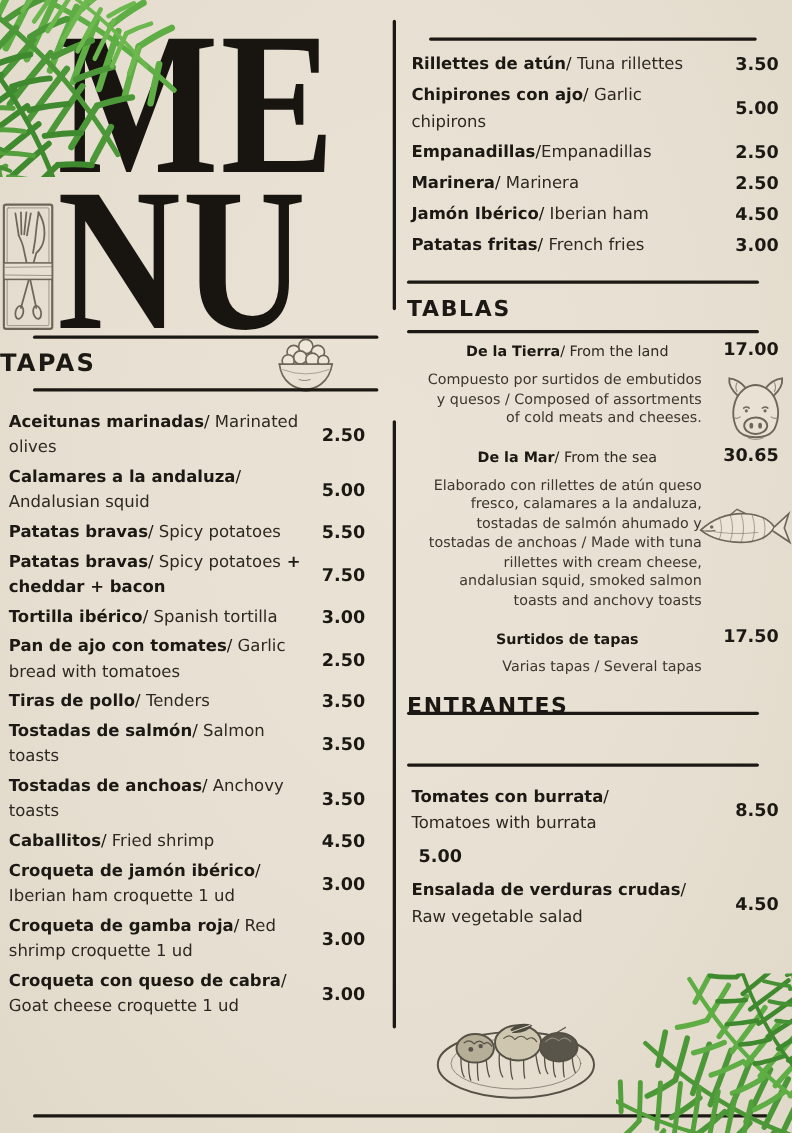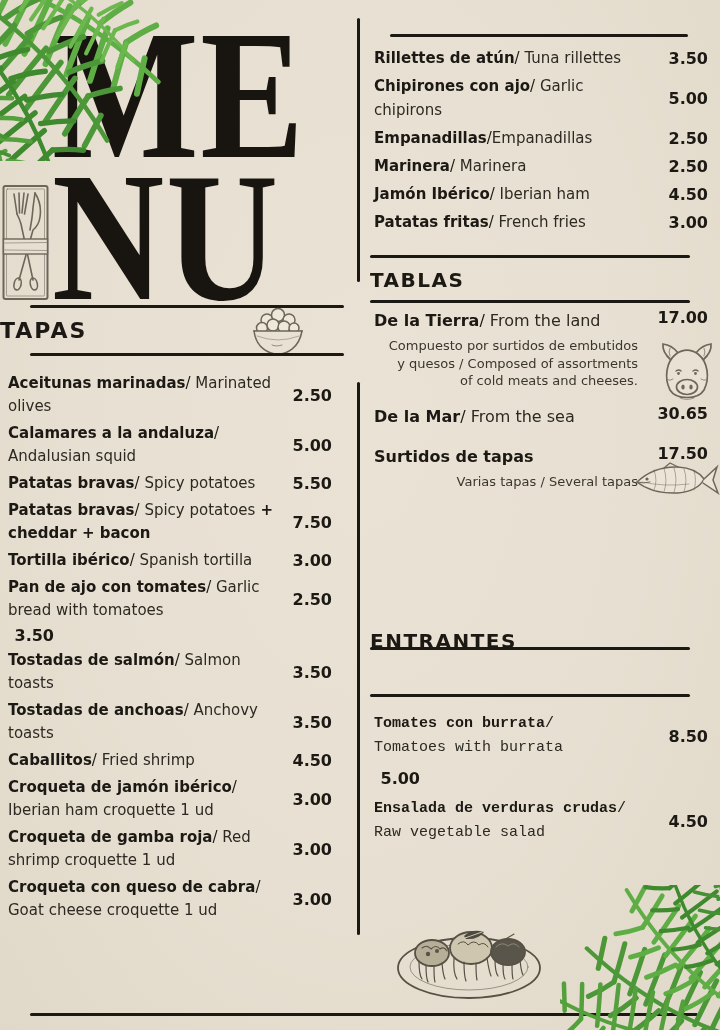--- a/index.html
+++ b/index.html
@@ -38,26 +38,26 @@
   .item .txt{flex:1;font-size:15px;line-height:23px;color:var(--eng);padding-right:8px;}
   .nm{font-weight:700;color:var(--ink);}
   .sl{font-weight:400;color:var(--ink);}
   .price{font-weight:700;font-size:16px;color:var(--ink);white-space:nowrap;min-width:46px;text-align:right;}
   .tapas-list{left:8px;top:372px;width:324px;}
   .top-list{left:374px;top:46px;width:334px;}
   .top-list .item .txt{line-height:24px;padding-right:4px;}
   .top-list .item{margin-bottom:4px;gap:37px;}
   .entr-list{left:374px;top:712px;width:334px;}
   .entr-list .item{margin-bottom:9px;}
-  .entr-list .item .txt{line-height:24px;padding-right:34px;font-family:Liberation Mono, monospace;}
+  .entr-list .item .txt{line-height:24px;padding-right:34px;}
   
   .tb-list{left:374px;top:308px;width:334px;}
   .tb-item{margin-bottom:14px;}
   .tb-item .line{display:flex;align-items:flex-start;}
-  .tb-item .line .txt{flex:1;font-size:16px;line-height:26px;color:var(--eng);}
+  .tb-item .line .txt{flex:1;font-size:13px;line-height:26px;color:var(--eng);text-align:center;}
   .tb-item .desc{font-size:13px;line-height:17.5px;color:var(--desc);padding:3px 70px 0 13px;text-align:right;}
   
   .palm-tl{position:absolute;left:-12px;top:-14px;pointer-events:none;}
   .palm-br{position:absolute;left:560px;top:885px;pointer-events:none;}
   .cutlery{position:absolute;left:2px;top:184px;}
   .bowl{position:absolute;left:242px;top:306px;}
   .pig{position:absolute;left:658px;top:342px;}
   .fish{position:absolute;left:634px;top:460px;}
   .plate{position:absolute;left:392px;top:906px;}
   svg{display:block;}
@@ -157,20 +157,21 @@
       </div>
       <div class="item">
         <div class="txt"><span class="nm">Tortilla ibérico</span><span class="sl">/</span><span> Spanish tortilla</span><span class="nm"></span></div>
         <div class="price">3.00</div>
       </div>
       <div class="item">
         <div class="txt"><span class="nm">Pan de ajo con tomates</span><span class="sl">/</span><span> Garlic bread with tomatoes</span><span class="nm"></span></div>
         <div class="price">2.50</div>
       </div>
       <div class="item">
+        <div class="txt"><span class="nm">Tiras de pollo</span><span class="sl">/</span><span> Tenders</span><span class="nm"></span></div>
         <div class="price">3.50</div>
       </div>
       <div class="item">
         <div class="txt"><span class="nm">Tostadas de salmón</span><span class="sl">/</span><span> Salmon toasts</span><span class="nm"></span></div>
         <div class="price">3.50</div>
       </div>
       <div class="item">
         <div class="txt"><span class="nm">Tostadas de anchoas</span><span class="sl">/</span><span> Anchovy toasts</span><span class="nm"></span></div>
         <div class="price">3.50</div>
       </div>
@@ -235,20 +236,21 @@
           <div class="txt"><span class="nm">De la Tierra</span><span class="sl">/</span><span> From the land</span></div>
           <div class="price">17.00</div>
         </div>
         <div class="desc">Compuesto por surtidos de embutidos y quesos / Composed of assortments of cold meats and cheeses.</div>
       </div>
       <div class="tb-item">
         <div class="line">
           <div class="txt"><span class="nm">De la Mar</span><span class="sl">/</span><span> From the sea</span></div>
           <div class="price">30.65</div>
         </div>
+        <div class="desc">Elaborado con rillettes de atún queso fresco, calamares a la andaluza, tostadas de salmón ahumado y tostadas de anchoas / Made with tuna rillettes with cream cheese, andalusian squid, smoked salmon toasts and anchovy toasts</div>
       </div>
       <div class="tb-item">
         <div class="line">
           <div class="txt"><span class="nm">Surtidos de tapas</span><span class="sl"></span><span></span></div>
           <div class="price">17.50</div>
         </div>
         <div class="desc">Varias tapas / Several tapas</div>
       </div>
     </div>
 

